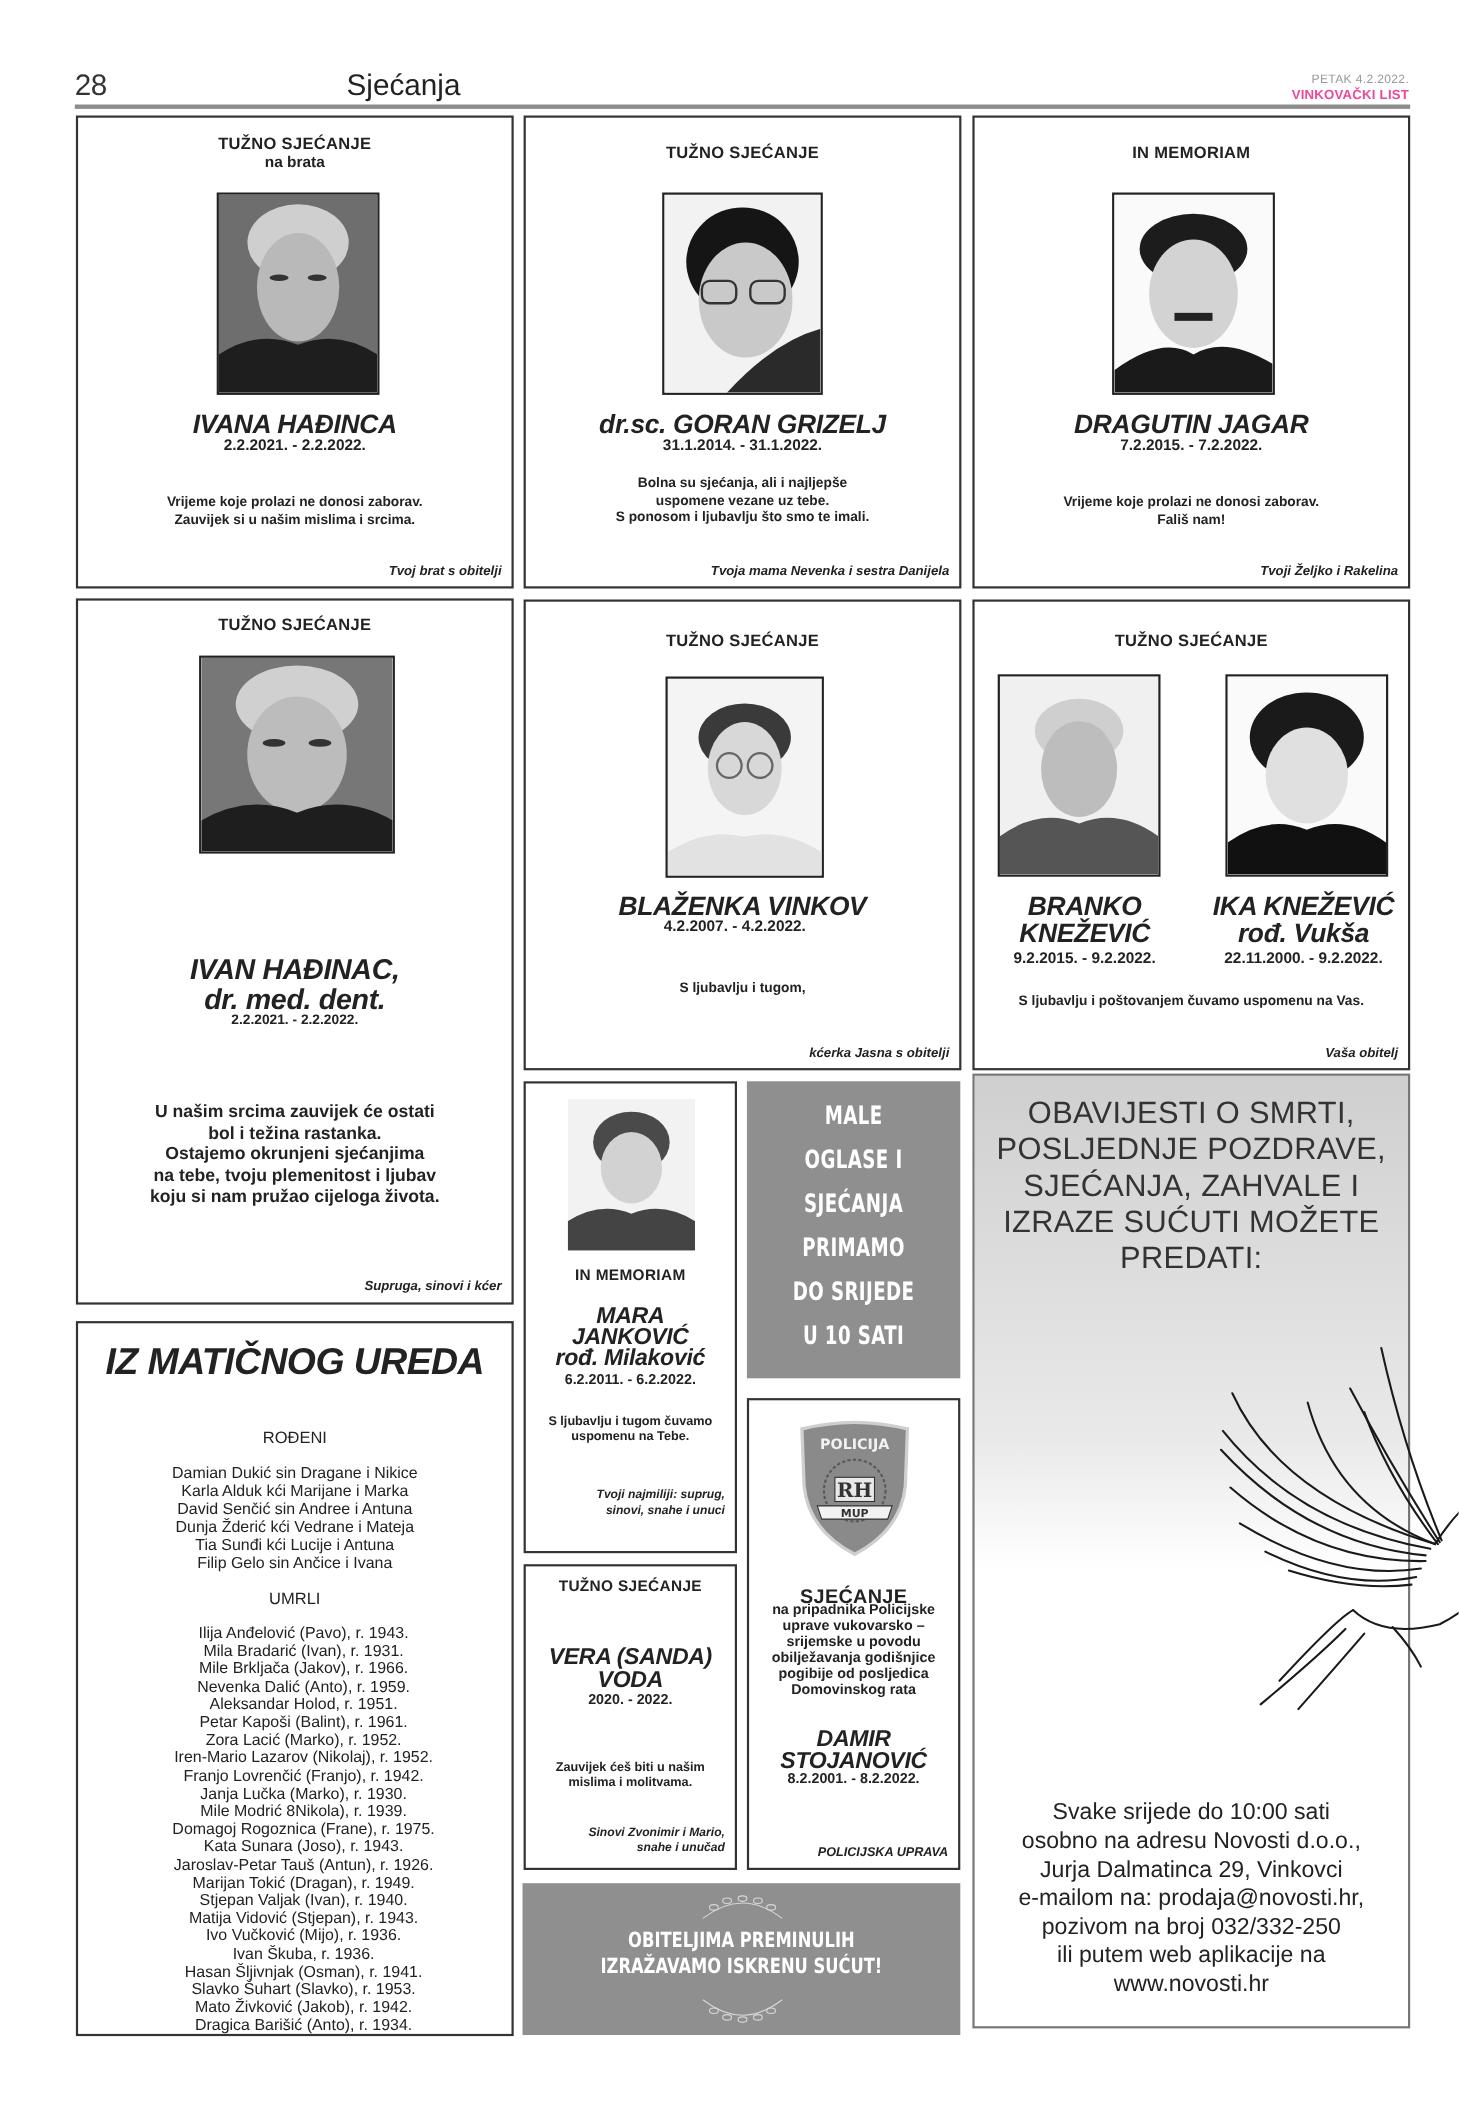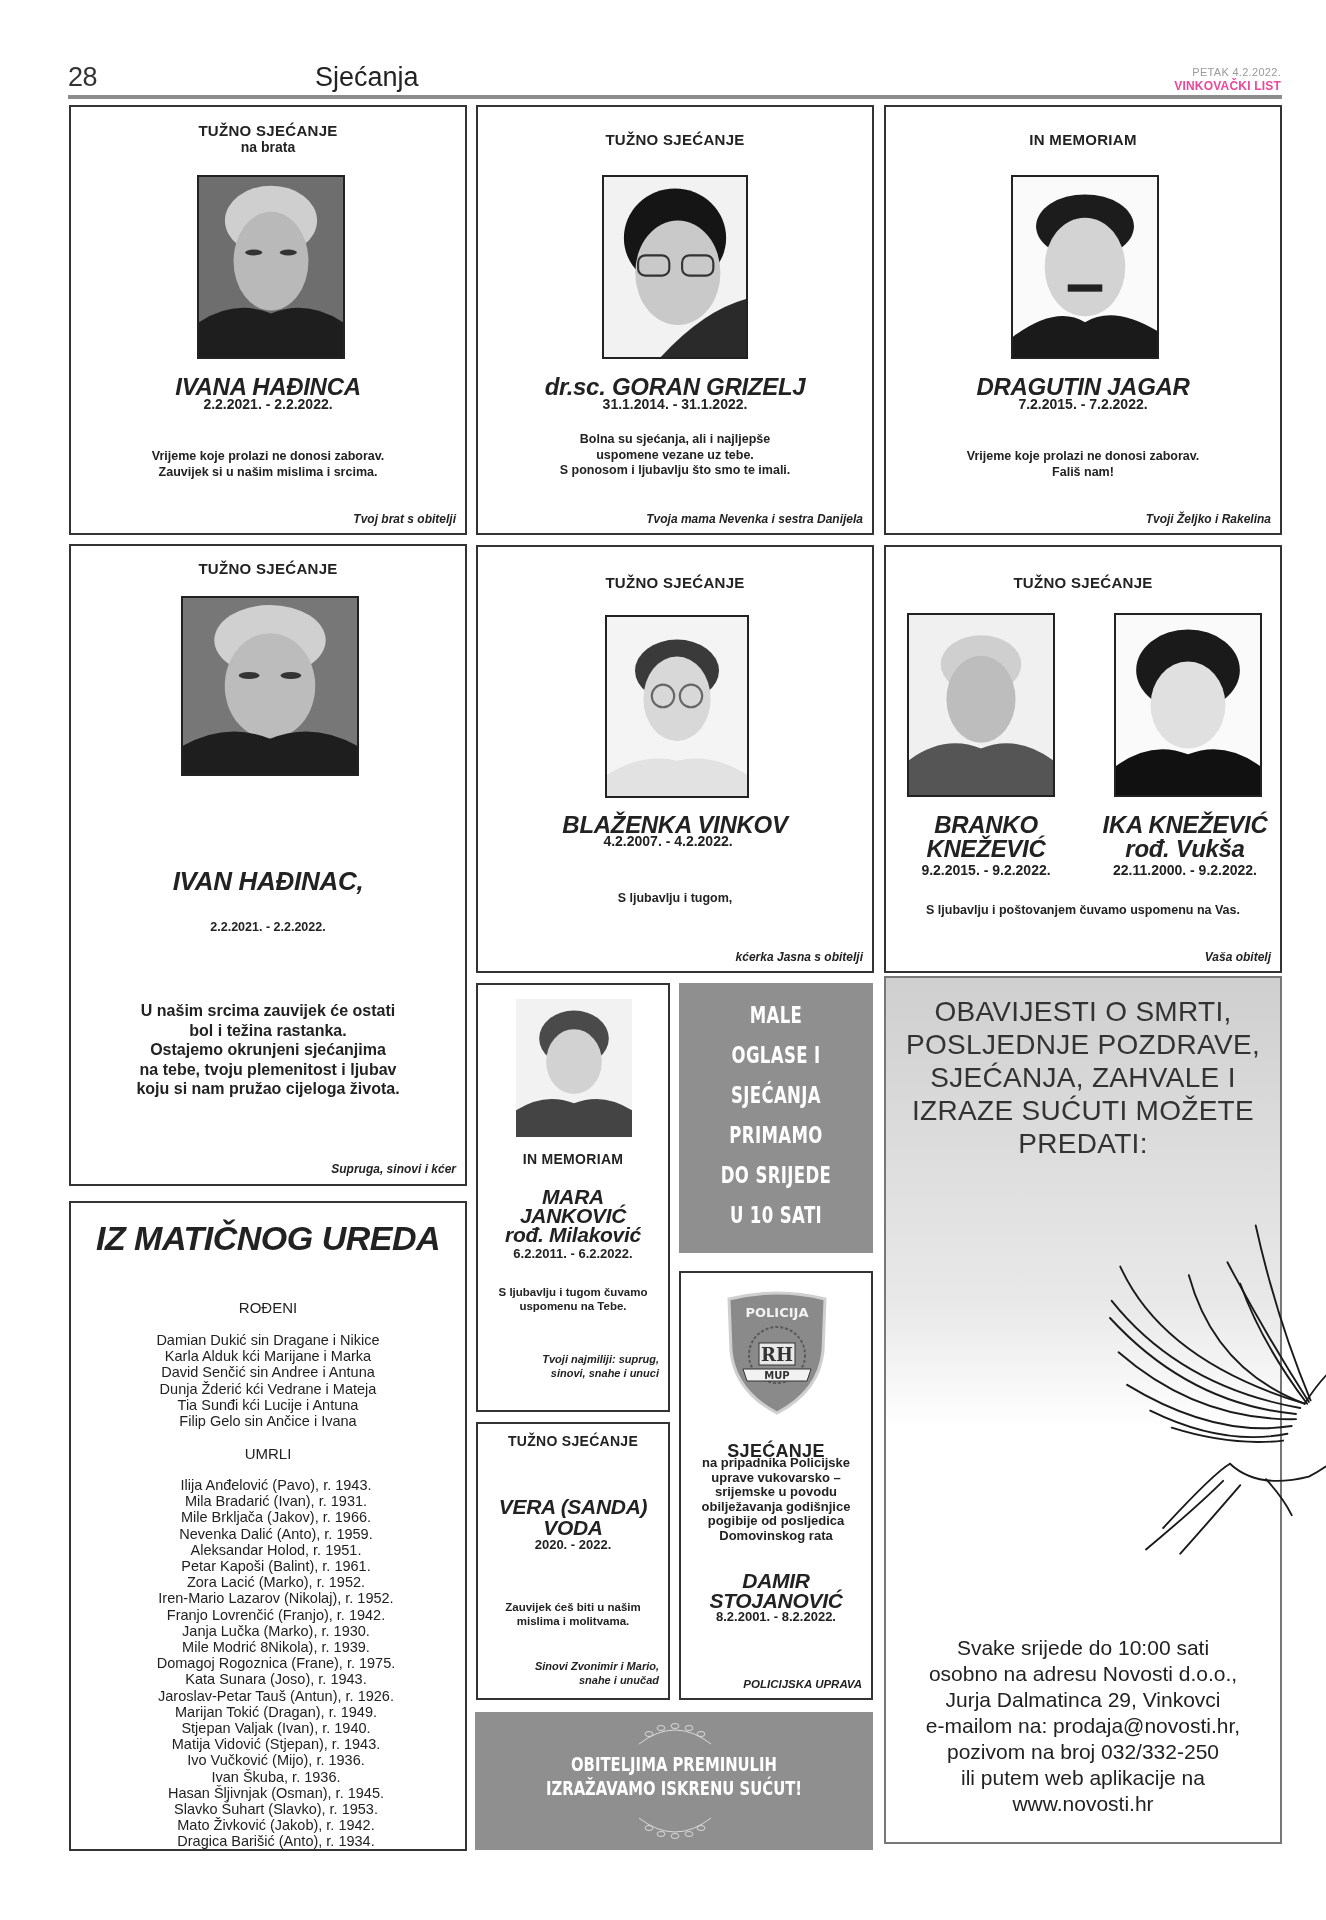--- a/index.html
+++ b/index.html
@@ -116,20 +116,21 @@
     <svg viewBox="0 0 100 100" preserveAspectRatio="none">
         <rect width="100" height="100" fill="#777"></rect>
         <ellipse cx="50" cy="24" rx="32" ry="20" fill="#d0d0d0"></ellipse>
         <ellipse cx="50" cy="50" rx="26" ry="30" fill="#bcbcbc"></ellipse>
         <ellipse cx="38" cy="44" rx="6" ry="2" fill="#333"></ellipse>
         <ellipse cx="62" cy="44" rx="6" ry="2" fill="#333"></ellipse>
         <path d="M0 100 L0 84 Q25 70 50 80 Q75 70 100 84 L100 100Z" fill="#1e1e1e"></path>
       </svg>
   </div>
   <div class="abs name" style="left:0;right:0;top:322px;font-size:26px;">IVAN HAĐINAC,</div>
+  <div class="abs name" style="left:0;right:0;top:349px;font-size:26px;">dr. med. dent.</div>
   <div class="abs dates" style="left:0;right:0;top:375px;font-size:12.5px;">2.2.2021. - 2.2.2022.</div>
   <div class="abs msg" style="left:0;right:0;top:455px;font-size:16px;line-height:1.22;">
     <div>U našim srcima zauvijek će ostati</div>
     <div>bol i težina rastanka.</div>
     <div>Ostajemo okrunjeni sjećanjima</div>
     <div>na tebe, tvoju plemenitost i ljubav</div>
     <div>koju si nam pružao cijeloga života.</div>
   </div>
   <div class="abs sign" style="right:9px;top:616px;">Supruga, sinovi i kćer</div>
 </div>
@@ -321,21 +322,21 @@
       <div>Janja Lučka (Marko), r. 1930.</div>
       <div>Mile Modrić 8Nikola), r. 1939.</div>
       <div>Domagoj Rogoznica (Frane), r. 1975.</div>
       <div>Kata Sunara (Joso), r. 1943.</div>
       <div>Jaroslav-Petar Tauš (Antun), r. 1926.</div>
       <div>Marijan Tokić (Dragan), r. 1949.</div>
       <div>Stjepan Valjak (Ivan), r. 1940.</div>
       <div>Matija Vidović (Stjepan), r. 1943.</div>
       <div>Ivo Vučković (Mijo), r. 1936.</div>
       <div>Ivan Škuba, r. 1936.</div>
-      <div>Hasan Šljivnjak (Osman), r. 1945.</div>
+      <div>Hasan Šljivnjak (Osman), r. 1941.</div>
       <div>Slavko Šuhart (Slavko), r. 1953.</div>
       <div>Mato Živković (Jakob), r. 1942.</div>
       <div>Dragica Barišić (Anto), r. 1934.</div>
     </div>
 </div>
 
 <div class="abs promo center" style="left:884px;top:976px;width:398px;height:868px;">
   <div class="abs promo-title" style="left:0;right:0;top:17px;" id="promo-title">
       <div>OBAVIJESTI O SMRTI,</div>
       <div>POSLJEDNJE POZDRAVE,</div>

